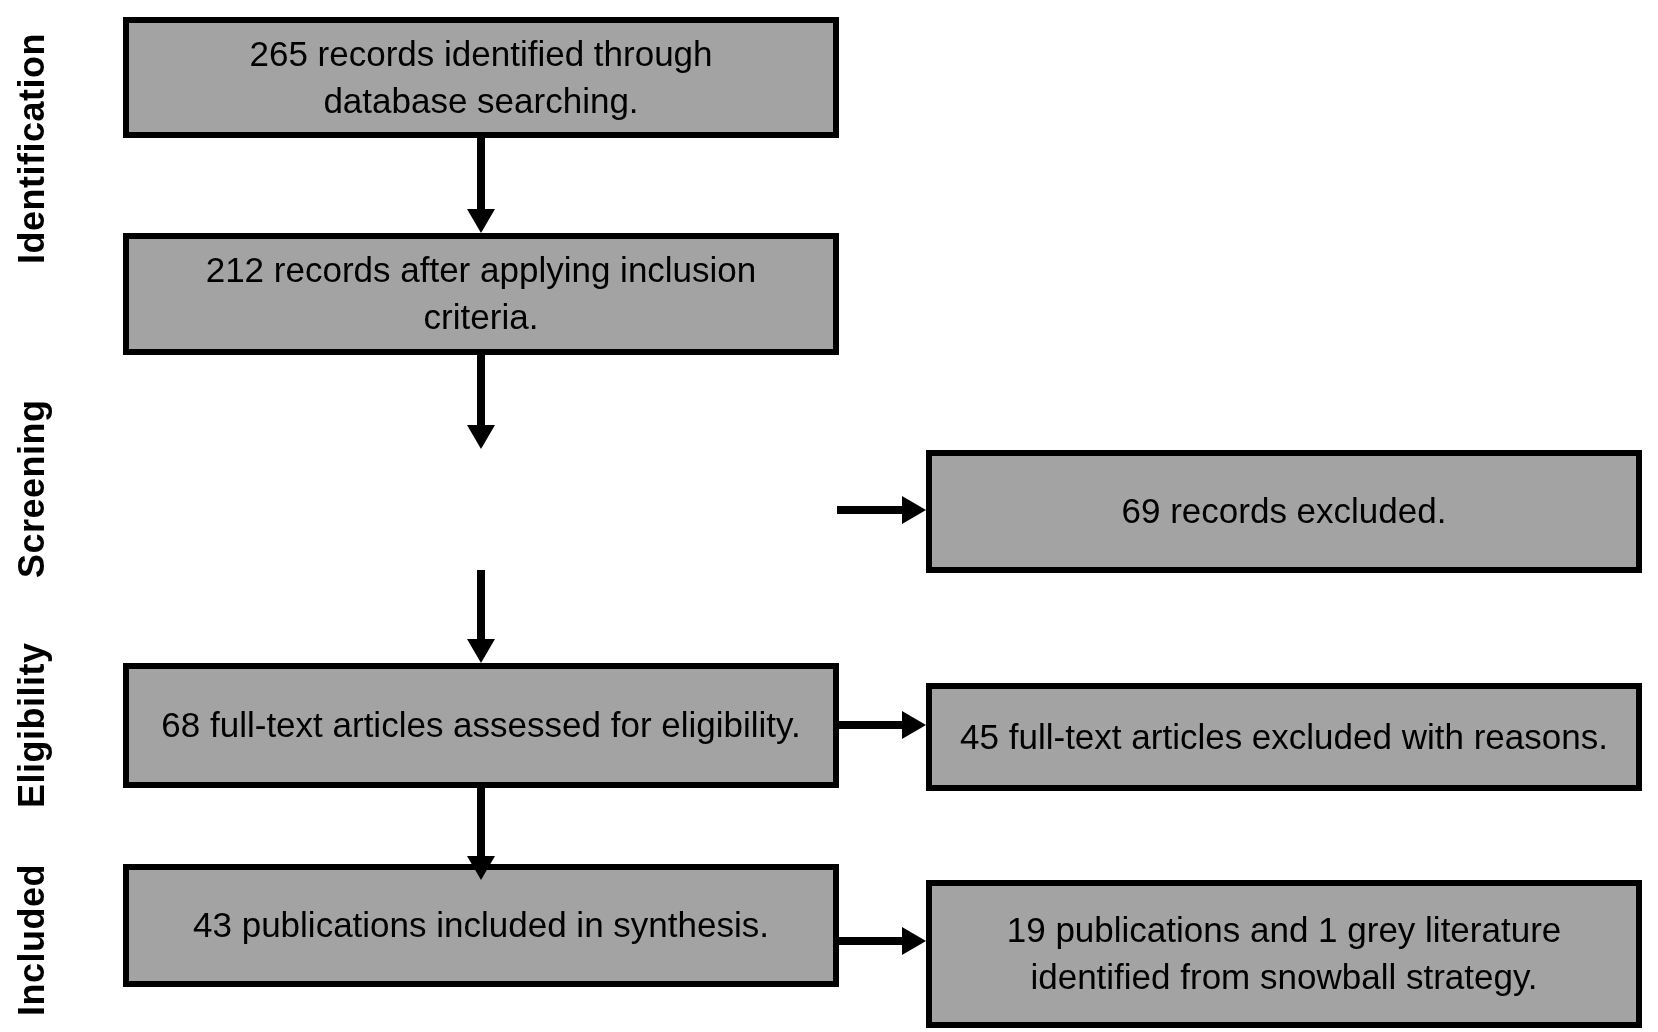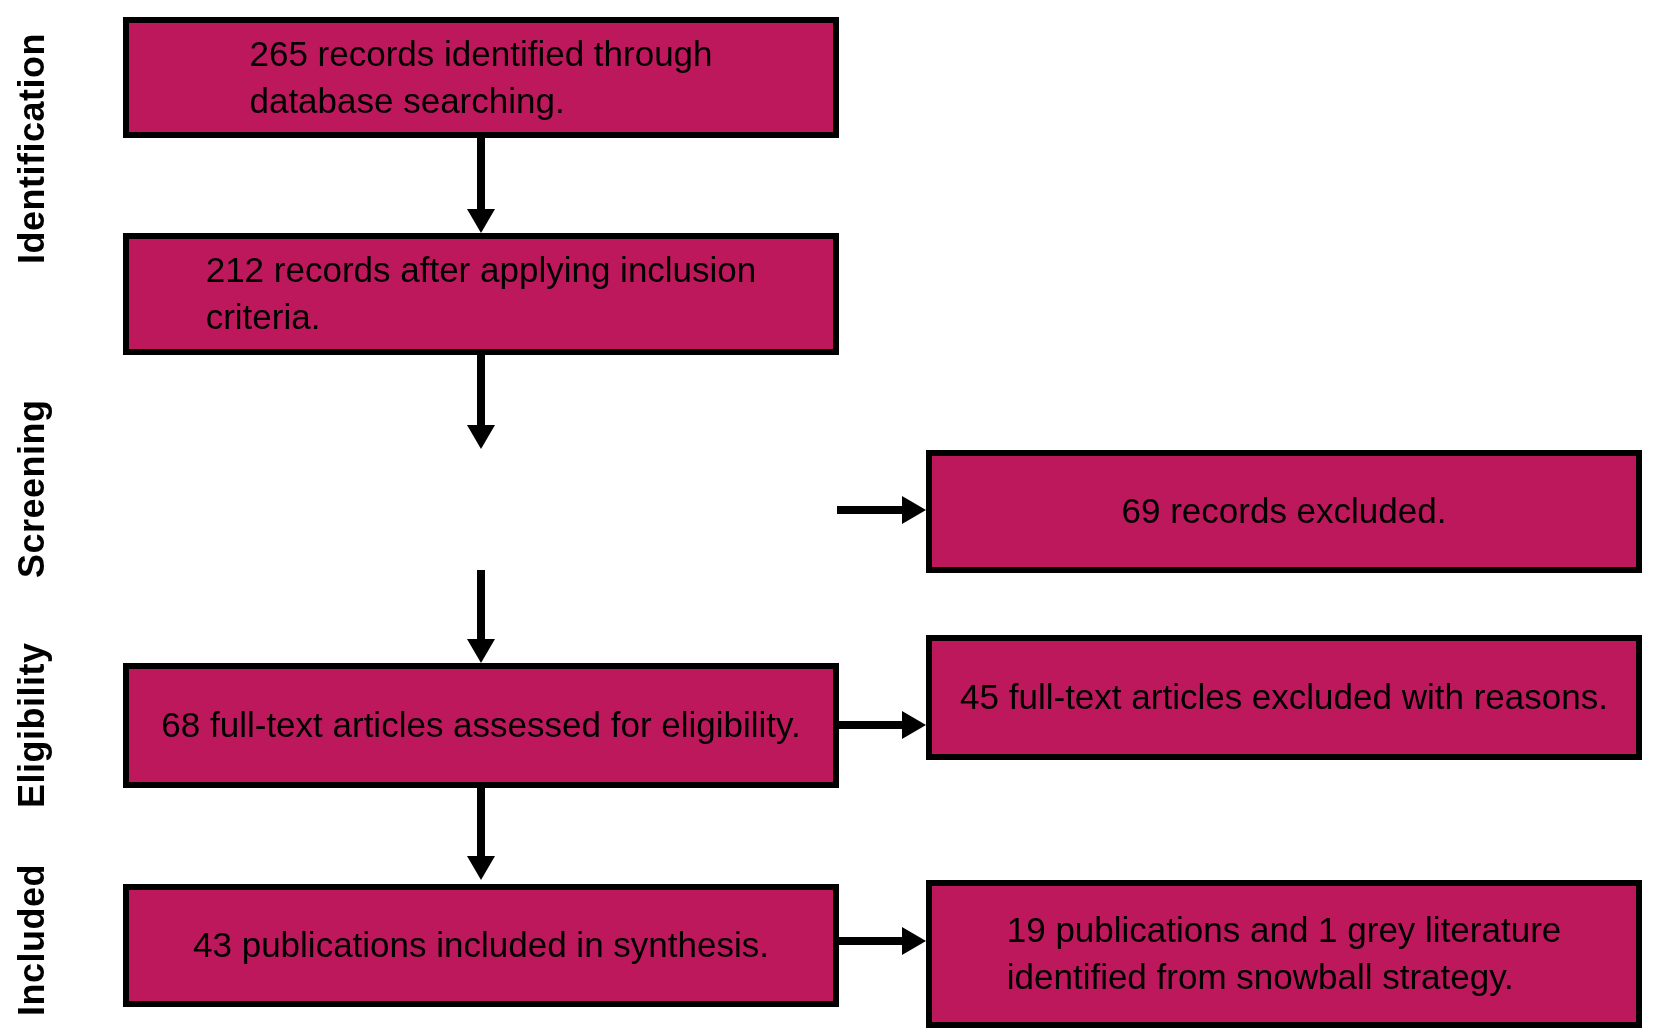--- a/index.html
+++ b/index.html
@@ -13,25 +13,25 @@
     height: 1032px;
     background: #ffffff;
     color: #000000;
     font-family: "Liberation Sans", "DejaVu Sans", sans-serif;
     overflow: hidden;
   }
   .flow-box {
     position: absolute;
     box-sizing: border-box;
     border: 6px solid #000000;
-    background: #be185d;
+    background: #a3a3a3;
     display: flex;
     align-items: center;
     justify-content: center;
-    text-align: left;
+    text-align: center;
     font-size: 35px;
     line-height: 1.33;
     white-space: pre-line;
     padding: 0 10px;
   }
   .col-left  { left: 123px; width: 716px; }
   .col-right { left: 926px; width: 716px; }
   .stage-label {
     position: absolute;
     left: 10px;
@@ -69,24 +69,24 @@
   <div class="stage-label" style="top:40px;height:217px">Identification</div>
   <div class="stage-label" style="top:405px;height:168px">Screening</div>
   <div class="stage-label" style="top:647px;height:156px">Eligibility</div>
   <div class="stage-label" style="top:870px;height:140px">Included</div>
 
   <div class="flow-box col-left" style="top:17px;height:121px">265 records identified through
 database searching.</div>
   <div class="flow-box col-left" style="top:233px;height:122px">212 records after applying inclusion
 criteria.</div>
   <div class="flow-box col-left" style="top:663px;height:125px">68 full-text articles assessed for eligibility.</div>
-  <div class="flow-box col-left" style="top:884px;height:123px">43 publications included in synthesis.</div>
+  <div class="flow-box col-left" style="top:864px;height:123px">43 publications included in synthesis.</div>
 
   <div class="flow-box col-right" style="top:450px;height:123px">69 records excluded.</div>
-  <div class="flow-box col-right" style="top:635px;height:125px">45 full-text articles excluded with reasons.</div>
+  <div class="flow-box col-right" style="top:683px;height:108px">45 full-text articles excluded with reasons.</div>
   <div class="flow-box col-right" style="top:880px;height:148px">19 publications and 1 grey literature
 identified from snowball strategy.</div>
 
   <svg class="arrows" width="1658" height="1032" viewBox="0 0 1658 1032" xmlns="http://www.w3.org/2000/svg">
     <g>
       <line x1="481" y1="136" x2="481" y2="210"></line>
       <polygon points="467,209 495,209 481,233"></polygon>
     </g>
     <g>
       <line x1="481" y1="353" x2="481" y2="426"></line>

